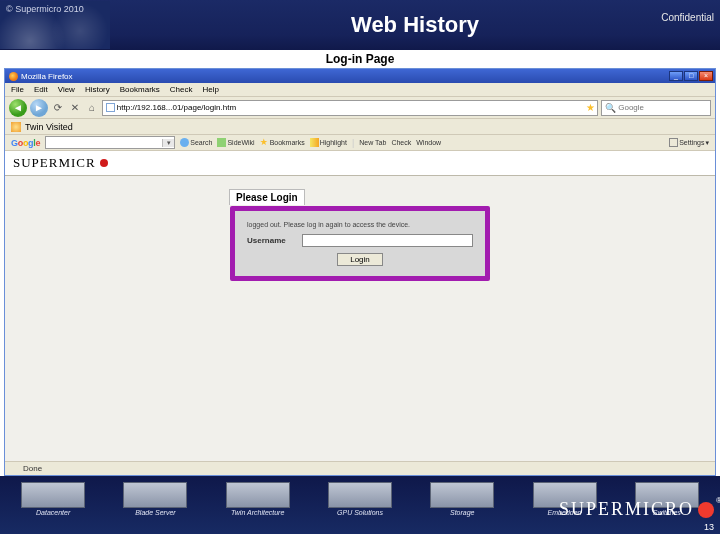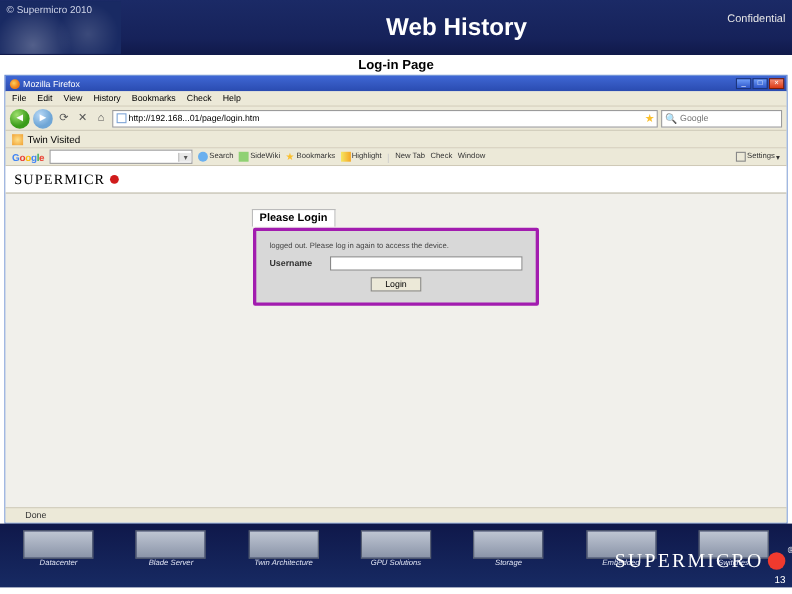--- a/index.html
+++ b/index.html
@@ -154,21 +154,21 @@
   .gsearch{width:130px;height:13px;border:1px solid #9b9b9b;background:white;display:flex;align-items:center;}
   .gsearch .dd{width:12px;background:#e8e8e8;border-left:1px solid #bbb;text-align:center;font-size:7px;color:#555;}
   .gbtn{font-size:7px;color:#333;display:flex;align-items:center;gap:1px;}
   .gbtn .qi{width:9px;height:9px;display:inline-block;}
   .page-area{flex:1;background:#f1f0eb;overflow:hidden;position:relative;}
   .sm-logo-row{height:24px;background:#fff;display:flex;align-items:center;padding:0 8px;gap:4px;}
   .sm-logo{font-family:Georgia,serif;font-size:13px;letter-spacing:1px;color:#000;}
   .sm-dot{width:8px;height:8px;border-radius:50%;background:#d01b1b;display:inline-block;}
   .sep{height:1px;background:#bdb9aa;}
   .login-center{display:flex;justify-content:center;padding-top:18px;}
-  .login-box{width:260px;background:#d8d8d8;border:3px solid #a21caf;border-radius:2px;}
+  .login-box{width:260px;background:#d8d8d8;border:5px solid #a21caf;border-radius:2px;}
   .login-head{background:#fff;display:inline-block;margin:-10px 0 0 0;padding:2px 6px;font-weight:bold;font-size:10px;border:1px solid #bbb;border-bottom:none;position:relative;top:-1px;left:-1px;}
   .login-body{padding:10px 12px 10px 12px;font-size:8px;color:#333;}
   .login-msg{font-size:7px;color:#444;margin-bottom:6px;}
   .frow{display:flex;align-items:center;margin:4px 0;}
   .frow label{width:55px;font-weight:bold;}
   .frow input{flex:1;height:13px;border:1px solid #888;background:#fff;font-size:8px;padding:0 2px;}
   .login-btn-row{display:flex;justify-content:center;margin-top:6px;}
   .login-btn{padding:1px 12px;font-size:8px;background:#ece9d8;border:1px solid #888;}
   .statusbar{height:14px;background:#ece9d8;border-top:1px solid #cfc9b7;display:flex;align-items:center;padding:0 18px;font-size:8px;color:#333;}
   

